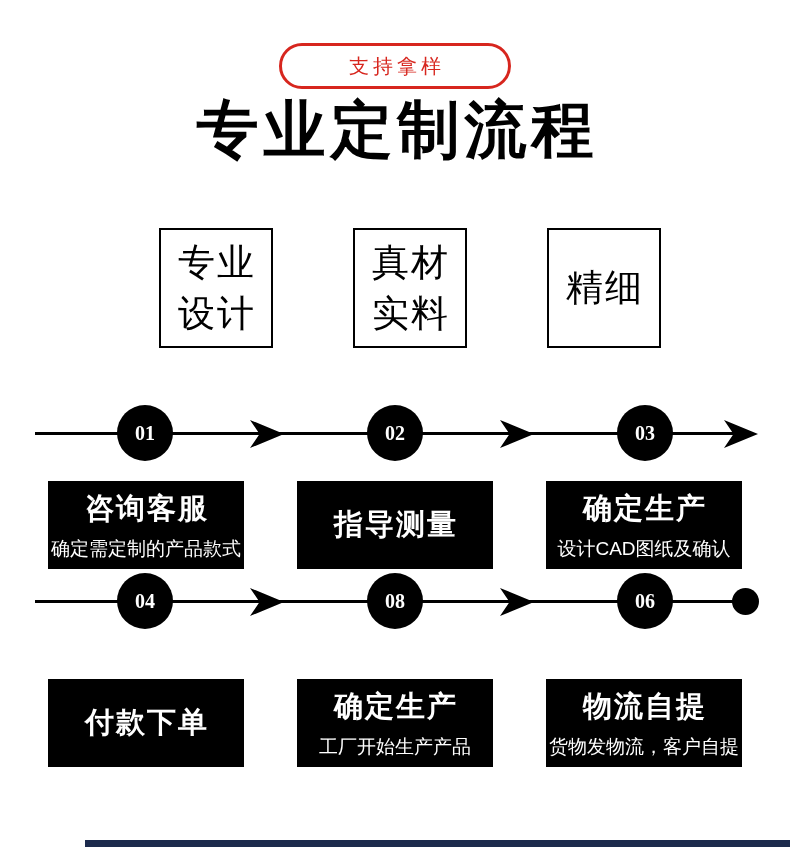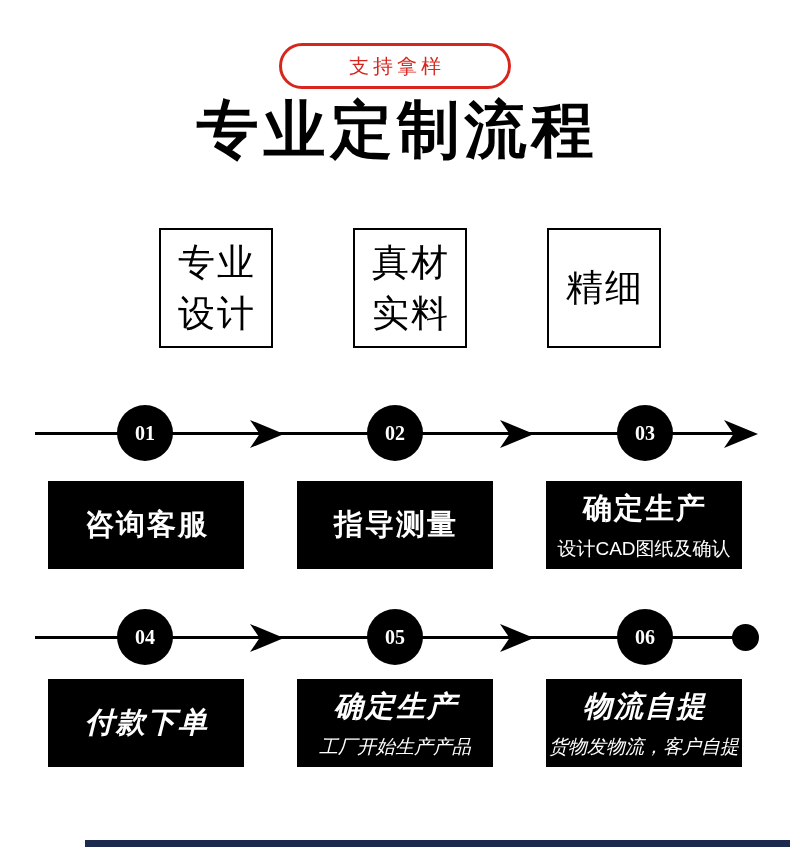--- a/index.html
+++ b/index.html
@@ -30,21 +30,21 @@
     display:flex; justify-content:center; gap:80px;
   }
   .feature {
     width:110px; height:116px; border:2px solid var(--ink,#000);
     display:flex; flex-direction:column; align-items:center; justify-content:center;
     font-size:37px; line-height:1.38; letter-spacing:2px; text-indent:2px;
   }
   
   .flow-row { position:absolute; left:0; width:790px; height:60px; }
   .flow-row.r1 { top:404px; }
-  .flow-row.r2 { top:608px; }
+  .flow-row.r2 { top:572px; }
   .flow-line {
     position:absolute; top:28px; left:35px; height:3px; background:var(--ink,#000);
   }
   .r1 .flow-line { width:707px; }
   .r2 .flow-line { width:702px; }
   .flow-circle {
     position:absolute; top:1px; width:56px; height:56px; border-radius:50%;
     background:var(--ink,#000); color:#fff; display:flex; align-items:center; justify-content:center;
     font-size:20px; font-weight:700;font-family:Liberation Serif, serif;
   }
@@ -57,21 +57,21 @@
   .flow-dot {
     position:absolute; top:16px; left:732px; width:27px; height:27px;
     border-radius:50%; background:var(--ink,#000);
   }
   
   .info-row {
     position:absolute; left:0; width:790px;
     display:flex; justify-content:center; gap:53px;
   }
   .info-row.r1 { top:481px; }
-  .info-row.r2 { top:679px;font-style:italic; }
+  .info-row.r2 { top:679px; }
   .info-box {
     width:196px; height:88px; background:var(--ink,#000); color:#fff;
     display:flex; flex-direction:column; align-items:center; justify-content:center; gap:7px;
   }
   .info-title { font-size:29px; font-weight:700; letter-spacing:2px; text-indent:2px; white-space:nowrap; }
   .info-desc  { font-size:19px; font-weight:500; white-space:nowrap; }
   
   .bottom-bar {
     position:absolute; bottom:0; left:85px; right:0; height:7px;
     background:var(--navy,#1c2b4d);
@@ -114,40 +114,41 @@
       <span>02</span>
     </div>
     <div class="flow-circle c3">
       <span>03</span>
     </div>
   </div>
 
   <div class="info-row r1">
     <div class="info-box">
       <div class="info-title">咨询客服</div>
+      <div class="info-desc">确定需定制的产品款式</div>
     </div>
     <div class="info-box">
       <div class="info-title">指导测量</div>
     </div>
     <div class="info-box">
       <div class="info-title">确定生产</div>
       <div class="info-desc">设计CAD图纸及确认</div>
     </div>
   </div>
 
   <div class="flow-row r2">
     <div class="flow-line"></div>
     <div class="flow-arrow a1"></div>
     <div class="flow-arrow a2"></div>
     <div class="flow-dot"></div>
     <div class="flow-circle c1">
       <span>04</span>
     </div>
     <div class="flow-circle c2">
-      <span>05</span>
+      <span>08</span>
     </div>
     <div class="flow-circle c3">
       <span>06</span>
     </div>
   </div>
 
   <div class="info-row r2">
     <div class="info-box">
       <div class="info-title">付款下单</div>
     </div>

